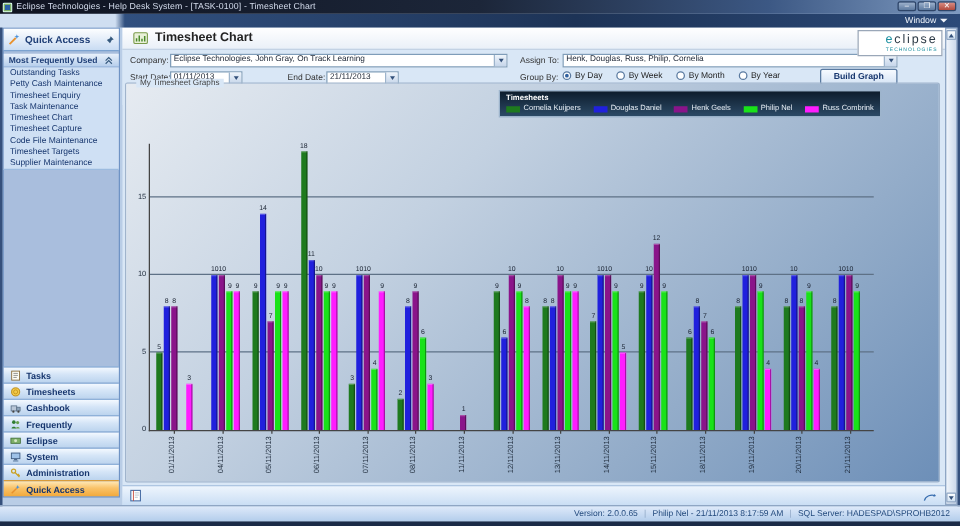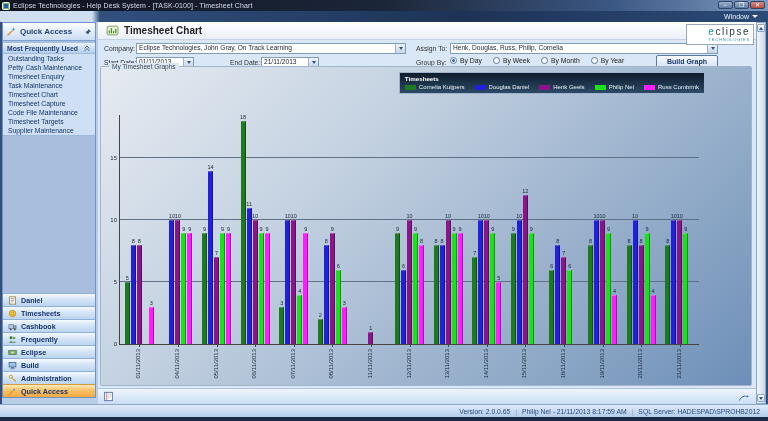--- a/index.html
+++ b/index.html
@@ -182,21 +182,21 @@
         <div class="mfu-item">Timesheet Targets</div>
         <div class="mfu-item">Supplier Maintenance</div>
       </div>
     <div class="side-spacer"></div>
     <div class="navstack" id="navStack">
         <div class="nav-item">
           <svg viewBox="0 0 10 10">
             <rect x="1.5" y="1" width="7" height="8" fill="#fdfdf5" stroke="#8a6d3b" stroke-width="0.8"></rect>
             <path d="M3 3h4M3 4.8h4M3 6.6h3" stroke="#777" stroke-width="0.7"></path>
           </svg>
-          <span>Daniel</span>
+          <span>Tasks</span>
         </div>
         <div class="nav-item">
           <svg viewBox="0 0 10 10">
             <circle cx="5" cy="5" r="3.6" fill="#f2c94c" stroke="#b8860b" stroke-width="0.8"></circle>
             <circle cx="5" cy="5" r="1.8" fill="none" stroke="#b8860b" stroke-width="0.6"></circle>
           </svg>
           <span>Timesheets</span>
         </div>
         <div class="nav-item">
           <svg viewBox="0 0 10 10">
@@ -222,21 +222,21 @@
             <circle cx="5" cy="5.1" r="1.3" fill="#d7e8c9"></circle>
           </svg>
           <span>Eclipse</span>
         </div>
         <div class="nav-item">
           <svg viewBox="0 0 10 10">
             <rect x="1.2" y="1.6" width="7.6" height="5" fill="#9fc2e8" stroke="#3d5a80" stroke-width="0.8"></rect>
             <rect x="3.6" y="7" width="2.8" height="1" fill="#3d5a80"></rect>
             <rect x="2.6" y="8.2" width="4.8" height="0.9" fill="#5a7aa0"></rect>
           </svg>
-          <span>Build</span>
+          <span>System</span>
         </div>
         <div class="nav-item">
           <svg viewBox="0 0 10 10">
             <circle cx="3.2" cy="3.2" r="1.8" fill="none" stroke="#c9a227" stroke-width="1.1"></circle>
             <path d="M4.5 4.5 8.4 8.4M6.8 6.8l1.2-1M7.7 7.7l1-0.8" stroke="#c9a227" stroke-width="1.1"></path>
           </svg>
           <span>Administration</span>
         </div>
         <div class="nav-item active">
           <svg viewBox="0 0 10 10">

